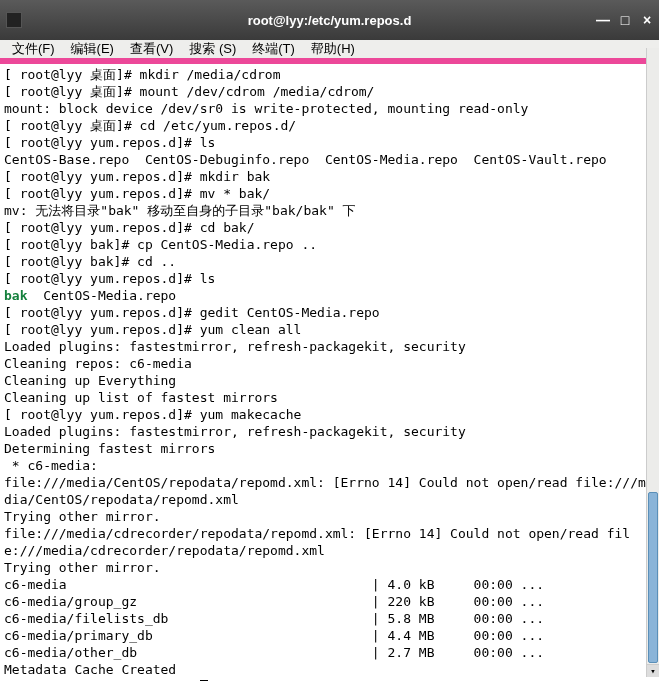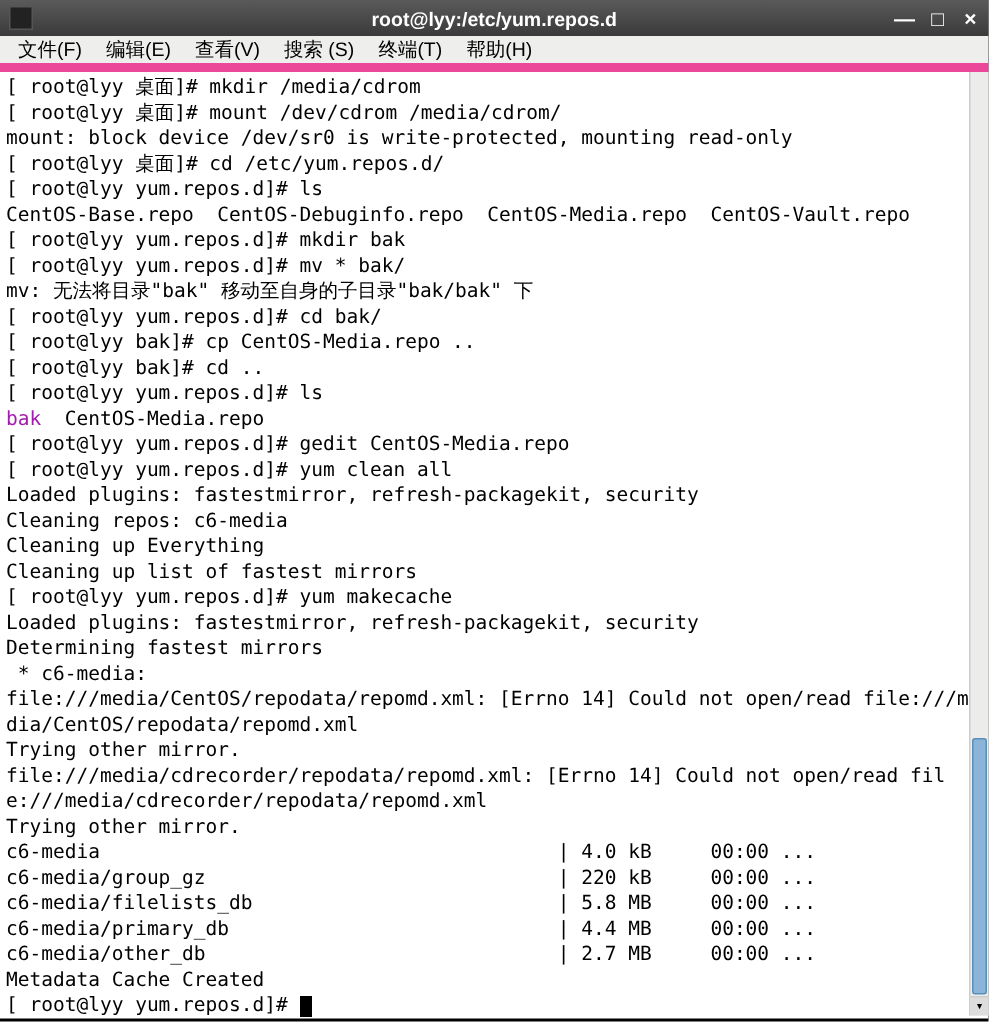--- a/index.html
+++ b/index.html
@@ -7,21 +7,21 @@
       font-family: monospace;
       font-size: 13px;
       background: #000;
       width: 659px;
       height: 681px;
       overflow: hidden;
     }
     .titlebar {
       background: linear-gradient(to bottom, #5a5a5a 0%, #3a3a3a 100%);
       color: #fff;
-      height: 24px;
+      height: 40px;
       display: flex;
       align-items: center;
       justify-content: center;
       position: relative;
       font-family: sans-serif;
       font-weight: bold;
       font-size: 13px;
     }
     .titlebar-icon {
       position: absolute;
@@ -70,21 +70,21 @@
       padding: 2px 4px;
       font-family: "DejaVu Sans Mono", monospace;
       font-size: 13px;
       line-height: 17px;
       height: 631px;
       position: relative;
       white-space: pre;
       overflow: hidden;
     }
     .term-line { white-space: pre-wrap; word-break: break-all; }
-    .dir-link { color: #a21caf; font-weight: normal; }
+    .dir-link { color: #15803d; font-weight: bold; }
     .cursor {
       display: inline-block;
       width: 8px;
       height: 14px;
       background: #000;
       vertical-align: text-bottom;
     }
     .scrollbar {
       position: absolute;
       right: 0;

